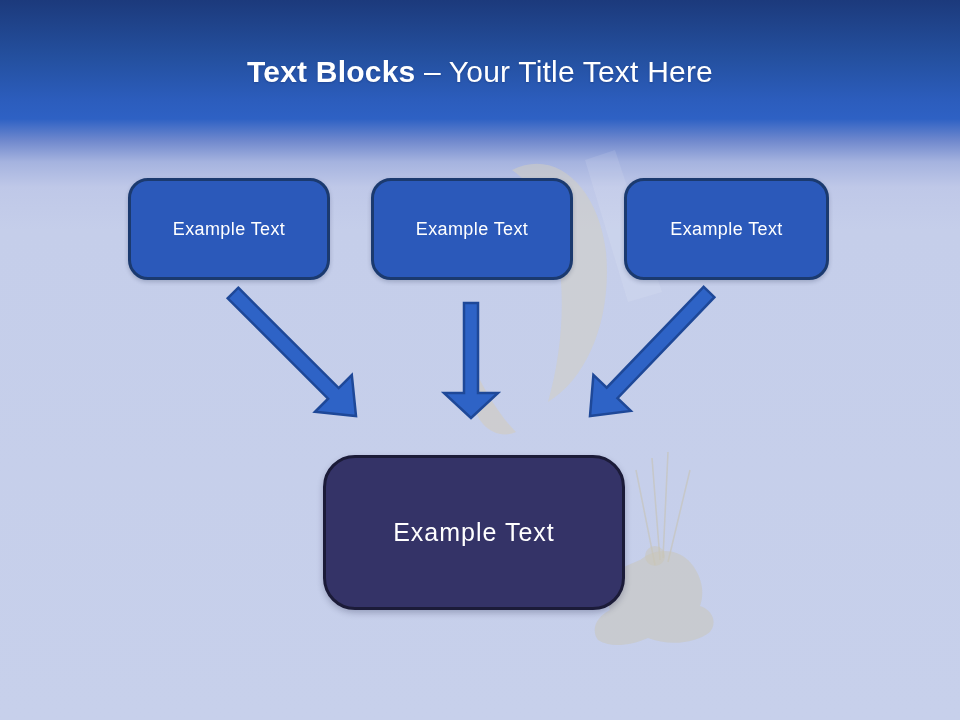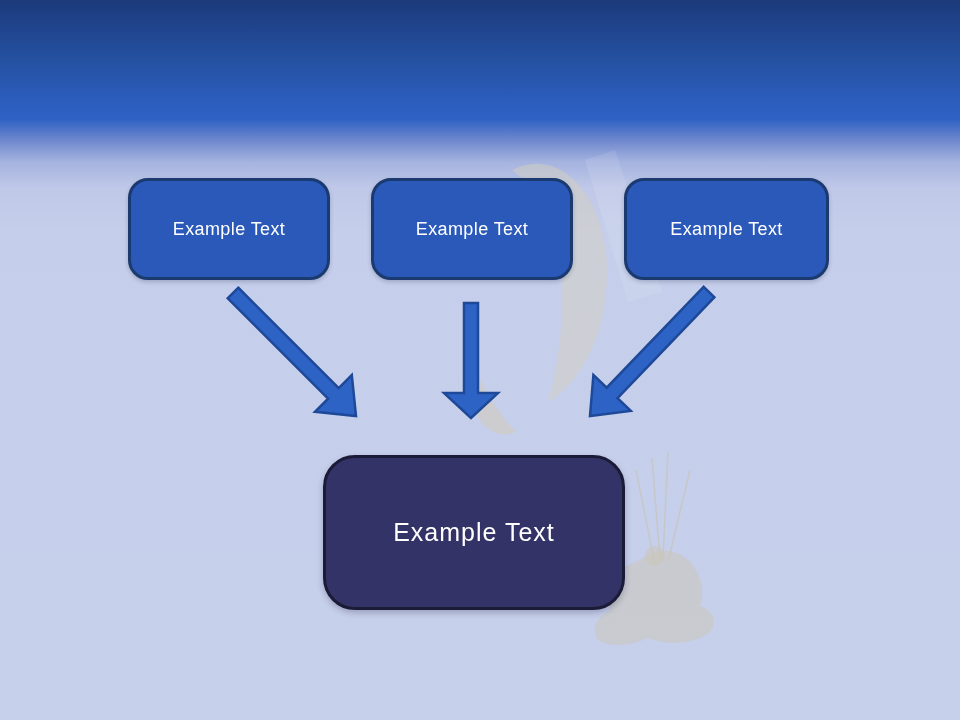--- a/index.html
+++ b/index.html
@@ -70,20 +70,21 @@
       <line x1="668" y1="452" x2="663" y2="558"></line>
       <line x1="690" y1="470" x2="668" y2="562"></line>
     </g>
     <circle cx="655" cy="556" r="10" fill="#c9c6b6" opacity="0.5"></circle>
     <path d="M640,560 C655,548 675,548 688,560 C700,572 706,590 700,606
              C712,610 718,622 710,632 C695,644 668,646 648,638
              C630,646 610,648 598,640 C590,628 598,616 610,610
              C604,592 612,574 626,566 Z" fill="#c9c6b6" opacity="0.5"></path>
   </svg>
 
+  <h1 class="title"><span class="bold">Text Blocks</span><span> – Your Title Text Here</span></h1>
 
   <div class="block block-1">
     <span>Example Text</span>
   </div>
   <div class="block block-2">
     <span>Example Text</span>
   </div>
   <div class="block block-3">
     <span>Example Text</span>
   </div>

